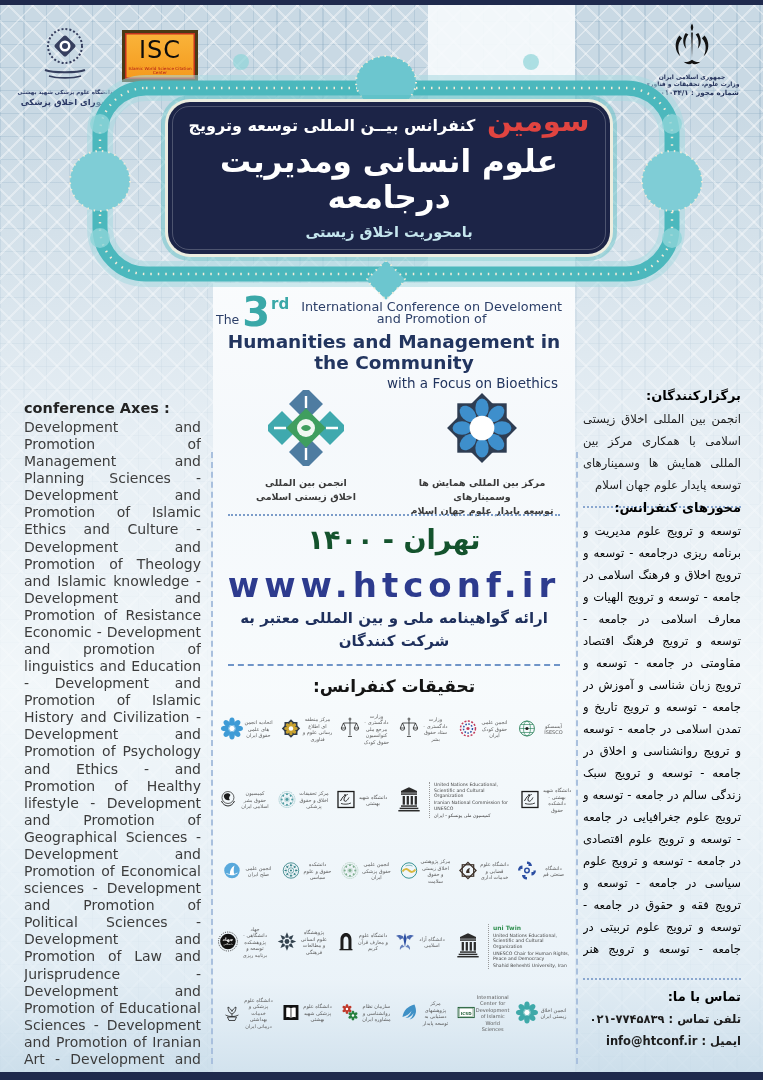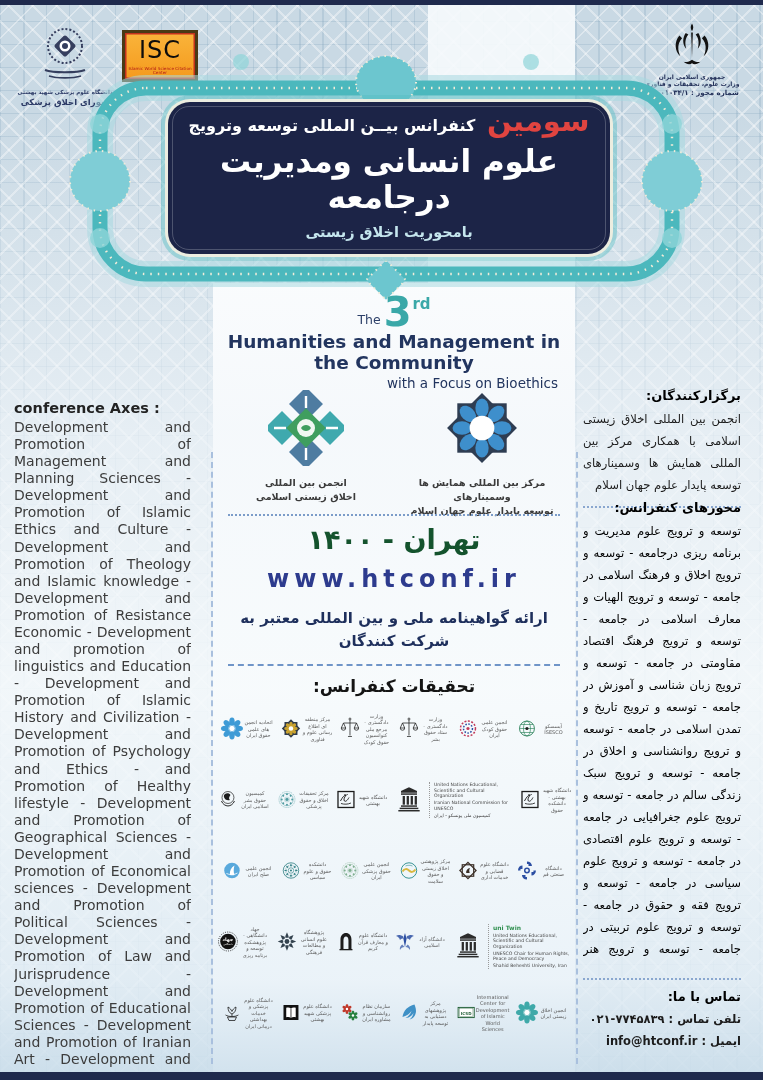--- a/index.html
+++ b/index.html
@@ -58,39 +58,39 @@
   
   .orgs{position:absolute;left:213px;top:390px;width:362px;display:flex;justify-content:center;gap:16px;}
   .org{width:160px;text-align:center}
   .org svg{height:76px}
   .org .cap{font-size:9.5px;font-weight:bold;color:#3a3a3a;line-height:1.45;margin-top:6px;direction:rtl}
   
   .hsep1{position:absolute;left:228px;top:514px;width:332px;border-top:2px dotted #7b9cc9}
   .city{position:absolute;left:213px;top:524px;width:362px;text-align:center;direction:rtl;
     font-size:27px;font-weight:bold;color:#14532d}
   .web{position:absolute;left:213px;top:565px;width:362px;text-align:center;
-    font-size:24px;font-weight:bold;color:#2d3b8e;letter-spacing:5px}
+    font-size:34px;font-weight:bold;color:#2d3b8e;letter-spacing:5px}
   .cert{position:absolute;left:223px;top:607px;width:342px;text-align:center;direction:rtl;
     font-size:15px;font-weight:bold;color:#1e2f5c;line-height:1.55}
   .hsep2{position:absolute;left:228px;top:664px;width:332px;border-top:2px dashed #6f95c8}
   .sp-title{position:absolute;left:213px;top:676px;width:362px;text-align:center;direction:rtl;
     font-size:17px;font-weight:bold;color:#141414}
   
   .sp-grid{position:absolute;left:216px;top:707px;width:356px;}
   .sp-row{display:flex;justify-content:center;align-items:flex-start;gap:5px;height:71px;}
   .sp-cell{width:54px;display:flex;flex-direction:row;align-items:center;}
   .sp-ic{width:43px;height:43px;display:block}
   .sp-cap{font-size:5px;color:#5a5a5a;text-align:center;line-height:1.3;margin-top:1px;direction:rtl;width:54px}
   .sp-cell.wide{width:120px;flex-direction:row;align-items:center;gap:4px;padding-top:4px}
   .sp-cell.wide .sp-ic{width:32px;height:32px;flex:0 0 auto}
   .sp-wtxt{display:flex;flex-direction:column;gap:1px;border-left:1px dotted #999;padding-left:4px;}
   .sp-wtxt span{font-size:4.6px;color:#444;line-height:1.25;text-align:left}
   .sp-wtxt .badge{font-size:6px;color:#2f8f4f;font-weight:bold}
   
-  .lcol{position:absolute;left:14px;top:400px;width:177px;height:668px;overflow:hidden;color:#3c3c3c;}
+  .lcol{position:absolute;left:24px;top:400px;width:177px;height:668px;overflow:hidden;color:#3c3c3c;}
   .lcol .lt{font-size:14.5px;font-weight:bold;color:#222;margin-bottom:3px}
   .lcol .lb{font-size:14px;line-height:1.22;text-align:justify}
   .rcol{position:absolute;left:583px;top:388px;width:158px;direction:rtl;color:#1c1c1c;}
   .rc-title{font-size:13px;font-weight:bold;color:#000;margin-bottom:5px}
   .rc-body{font-size:11.6px;line-height:1.9;text-align:justify}
   .rc-sep{border-top:2px dotted #8aa7cf;margin:10px 0 9px}
   .axes{position:absolute;left:583px;top:500px;width:158px;height:462px;overflow:hidden;direction:rtl;}
   .contact{position:absolute;left:583px;top:968px;width:158px;direction:rtl;}
   .contact .line{font-size:11.5px;font-weight:bold;color:#1c1c1c;line-height:1.9}
   .ltr{direction:ltr;unicode-bidi:embed}
@@ -174,20 +174,21 @@
     </div>
     <div class="b2">علوم انسانی ومدیریت درجامعه</div>
     <div class="b3">بامحوریت اخلاق زیستی</div>
   </div>
 
   <div class="etitle">
     <div class="et-row1">
       <span class="et-the">The</span>
       <span class="et-num">3</span>
       <span class="et-ord">rd</span>
+      <span class="et-rest">International Conference on Develoment and Promotion of</span>
     </div>
     <div class="et-row2">Humanities and Management in the Community</div>
     <div class="et-row3">with a Focus on Bioethics</div>
   </div>
 
   <div class="orgs">
     <div class="org">
       <svg viewBox="0 0 76 76">
         <g>
           <rect x="26" y="2" width="24" height="24" transform="rotate(45 38 14)" fill="#4e7ca1"></rect>

